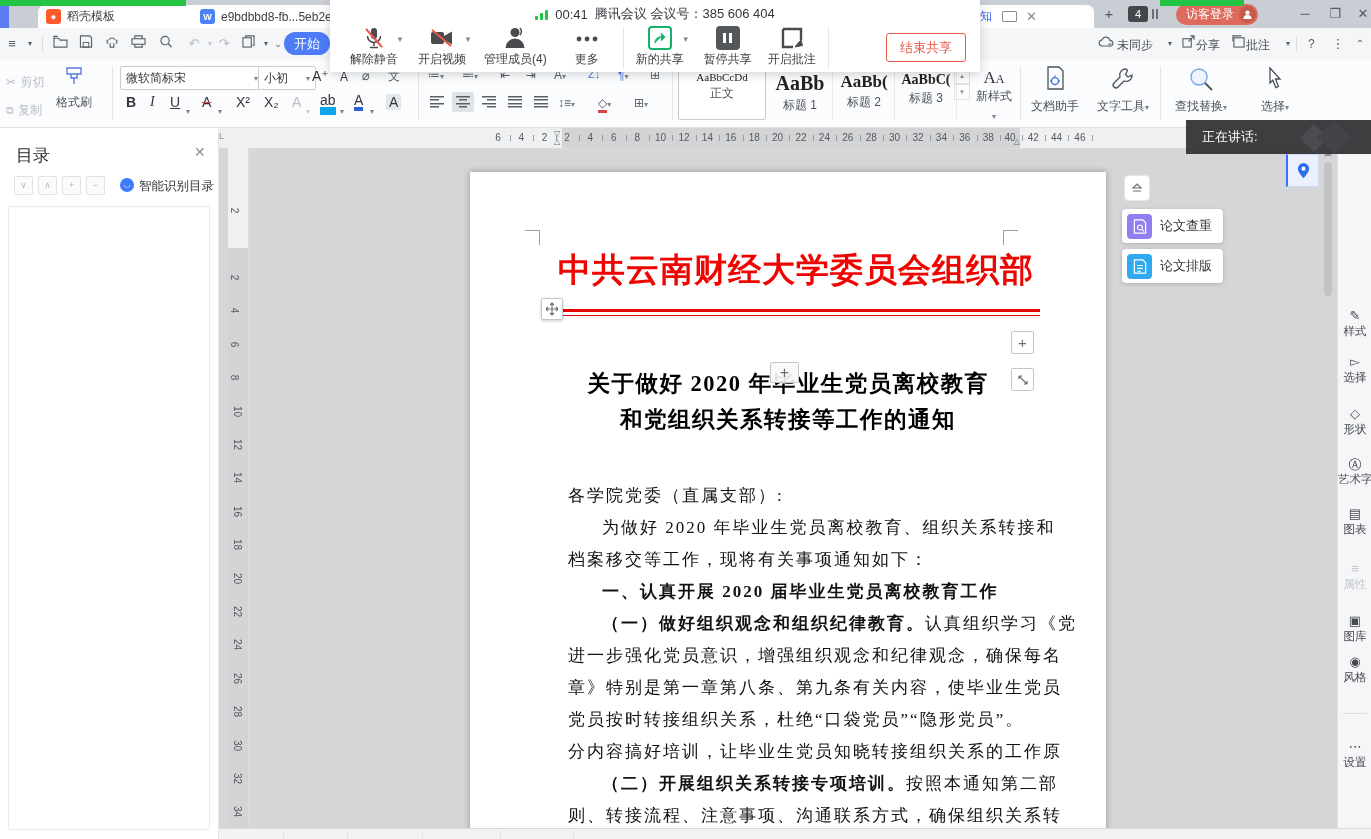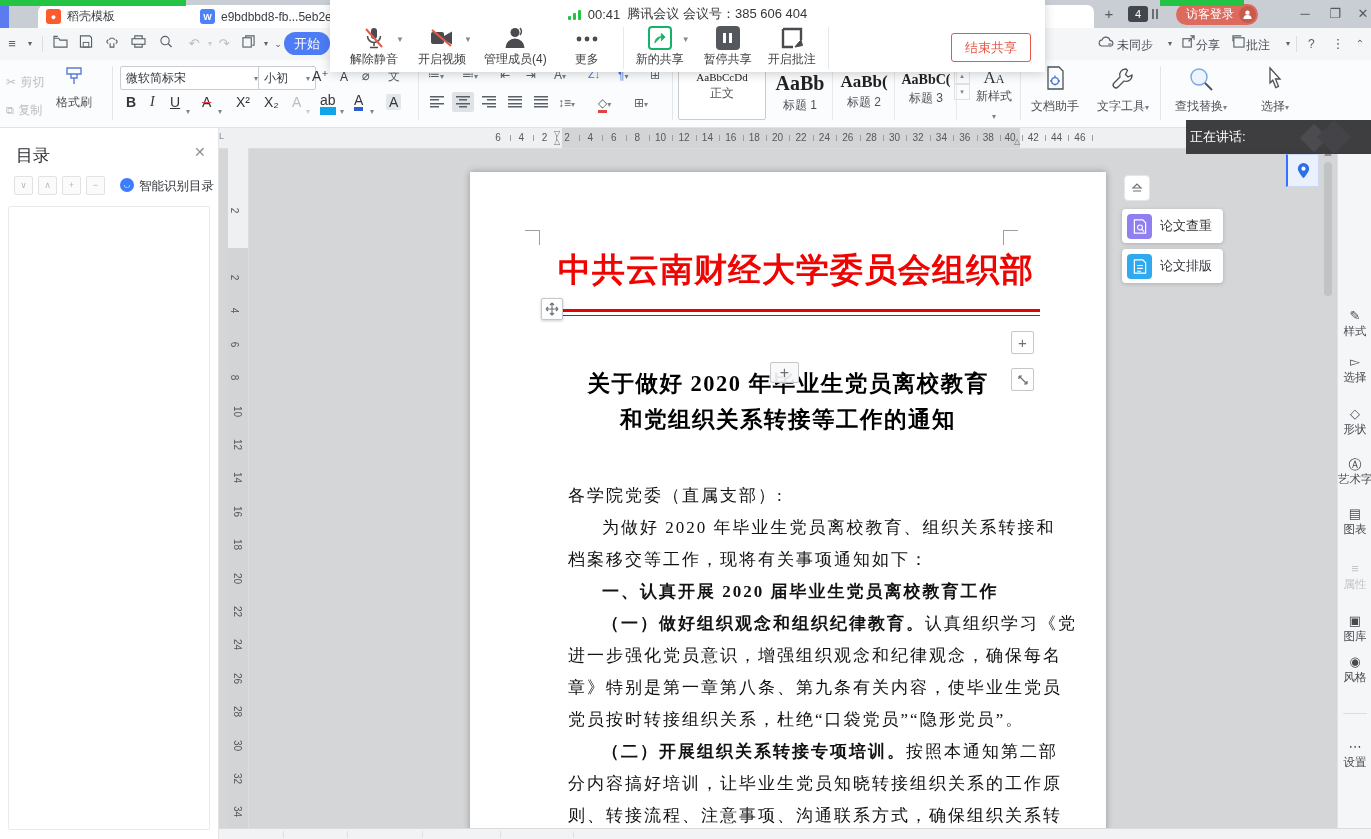--- a/index.html
+++ b/index.html
@@ -40,21 +40,21 @@
   .pglyph{position:absolute;top:8px;font-size:12px;color:#5a6067;}
   .stylecell{position:absolute;top:4px;height:56px;text-align:center;border-right:1px solid #e7e9eb;}
   .stylecell .prev{display:block;margin-top:8px;font-family:"Liberation Serif","DejaVu Serif",serif;color:#222;white-space:nowrap;overflow:hidden;}
   .stylecell .nm{display:block;font-size:12px;color:#4c5157;margin-top:2px;}
   .stylecell.sel{background:#fff;border:1px solid #c9ccd1;border-radius:2px;top:2px;height:58px;box-sizing:border-box;}
   .toolbig{position:absolute;top:4px;width:70px;text-align:center;}
   .toolbig svg{display:block;margin:2px auto 4px;}
   .toolbig .tl{font-size:12px;color:#4c5157;white-space:nowrap;}
   
   .speaking{position:absolute;left:1186px;top:120px;width:185px;height:34px;background:rgba(56,56,59,.97);z-index:40;display:flex;align-items:center;overflow:hidden;}
-  .speaking .txt{color:#fff;font-size:13px;margin-left:4px;}
+  .speaking .txt{color:#fff;font-size:13px;margin-left:16px;}
   .diamond{position:absolute;background:#47474c;transform:rotate(45deg);}
   
   .hruler{position:absolute;left:218px;top:128px;width:1153px;height:20px;background:#eef0f1;border-bottom:1px solid #dadcde;}
   .hdark{position:absolute;left:344px;top:0;width:458px;height:20px;background:#d2d4d6;}
   .rnum{position:absolute;top:4px;font-size:10px;color:#55585c;transform:translateX(-50%);}
   .rtick{position:absolute;top:7px;width:1px;height:6px;background:#9a9da1;}
   .vruler{position:absolute;left:228px;top:148px;width:20px;height:680px;background:#eef0f1;border-right:1px solid #dadcde;z-index:5;}
   .vdark{position:absolute;left:0;top:100px;width:20px;height:580px;background:#d2d4d6;}
   .vnum{position:absolute;left:4px;font-size:10px;color:#55585c;transform:rotate(90deg);}
   .corner{position:absolute;left:218px;top:128px;width:10px;height:20px;}
@@ -92,21 +92,21 @@
   .rightpanel{position:absolute;left:1337px;top:148px;width:34px;height:680px;background:#f5f6f8;border-left:1px solid #dfe1e3;z-index:6;}
   .rp-item{position:absolute;left:0;width:34px;text-align:center;color:#46494e;}
   .rp-item .gi{display:block;font-size:13px;height:16px;}
   .rp-item .gl{display:block;font-size:11.5px;white-space:nowrap;overflow:hidden;}
   .rp-item.dis{color:#c3c6ca;}
   .rp-div{position:absolute;left:5px;top:565px;width:24px;height:1px;background:#dcdee0;}
   
   .statusbar{position:absolute;left:218px;top:828px;width:1153px;height:11px;background:#f2f3f4;border-top:1px solid #d8dadb;z-index:6;}
   .st-sep{position:absolute;top:2px;width:1px;height:7px;background:#dfe1e3;}
   
-  .meetbar{position:absolute;left:330px;top:0;width:715px;height:72px;background:#fff;box-shadow:0 2px 10px rgba(0,0,0,.18);z-index:50;}
+  .meetbar{position:absolute;left:330px;top:0;width:650px;height:72px;background:#fff;box-shadow:0 2px 10px rgba(0,0,0,.18);z-index:50;}
   .mtitle{display:flex;justify-content:center;align-items:center;gap:7px;padding-top:5px;font-size:13px;color:#33363b;}
   .bars{display:flex;align-items:flex-end;gap:2px;height:11px;}
   .bars i{display:block;width:3px;background:#23c343;border-radius:1px;}
   .mrow{display:flex;align-items:flex-start;padding:3px 14px 0 18px;}
   .mbtn{display:flex;flex-direction:column;align-items:center;min-width:52px;position:relative;}
   .mbtn .lab{font-size:12px;color:#3f3f42;margin-top:1px;white-space:nowrap;}
   .mbtn .dd{position:absolute;right:-4px;top:9px;font-size:8px;color:#85888d;}
   .mdiv{width:1px;height:42px;background:#e7e8ea;margin:1px 10px 0;}
   .endshare{margin-left:auto;align-self:center;height:27px;padding:0 13px;border:1px solid #e8584a;border-radius:3px;color:#e8584a;font-size:13px;line-height:27px;background:#fff;}
   .pausebox{width:24px;height:24px;border-radius:4px;background:#54575c;display:flex;align-items:center;justify-content:center;gap:3px;}
@@ -454,22 +454,22 @@
       <div class="doctitle" style="top:232px;">和党组织关系转接等工作的通知</div>
       <div class="docbody">
           <div class="doc-line"><span>各学院党委（直属支部）:</span></div>
           <div class="doc-line indent"><span>为做好 2020 年毕业生党员离校教育、组织关系转接和</span></div>
           <div class="doc-line"><span>档案移交等工作，现将有关事项通知如下：</span></div>
           <div class="doc-line indent"><b>一、认真开展 2020 届毕业生党员离校教育工作</b></div>
           <div class="doc-line indent"><b>（一）做好组织观念和组织纪律教育。</b><span>认真组织学习《党</span></div>
           <div class="doc-line"><span>进一步强化党员意识，增强组织观念和纪律观念，确保每名</span></div>
           <div class="doc-line"><span>章》特别是第一章第八条、第九条有关内容，使毕业生党员</span></div>
           <div class="doc-line"><span>党员按时转接组织关系，杜绝“口袋党员”“隐形党员”。</span></div>
+          <div class="doc-line"><span>分内容搞好培训，让毕业生党员知晓转接组织关系的工作原</span></div>
           <div class="doc-line indent"><b>（二）开展组织关系转接专项培训。</b><span>按照本通知第二部</span></div>
-          <div class="doc-line"><span>分内容搞好培训，让毕业生党员知晓转接组织关系的工作原</span></div>
           <div class="doc-line"><span>则、转接流程、注意事项、沟通联系方式，确保组织关系转</span></div>
         </div>
 
       <div class="widget" style="left:71px;top:126px;width:20px;height:20px;box-shadow:0 1px 3px rgba(0,0,0,.2);">
         <svg width="14" height="14" viewBox="0 0 14 14">
             <path d="M7 1v12 M1 7h12 M7 1 5 3 M7 1 9 3 M7 13 5 11 M7 13 9 11 M1 7 3 5 M1 7 3 9 M13 7 11 5 M13 7 11 9" stroke="#6b7075" stroke-width="1.1" fill="none"></path>
           </svg>
       </div>
       <div class="widget" style="left:300px;top:190px;width:27px;height:19px;background:rgba(248,248,248,.92);">+</div>
       <div class="widget" style="left:541px;top:159px;width:21px;height:21px;font-size:15px;">+</div>

